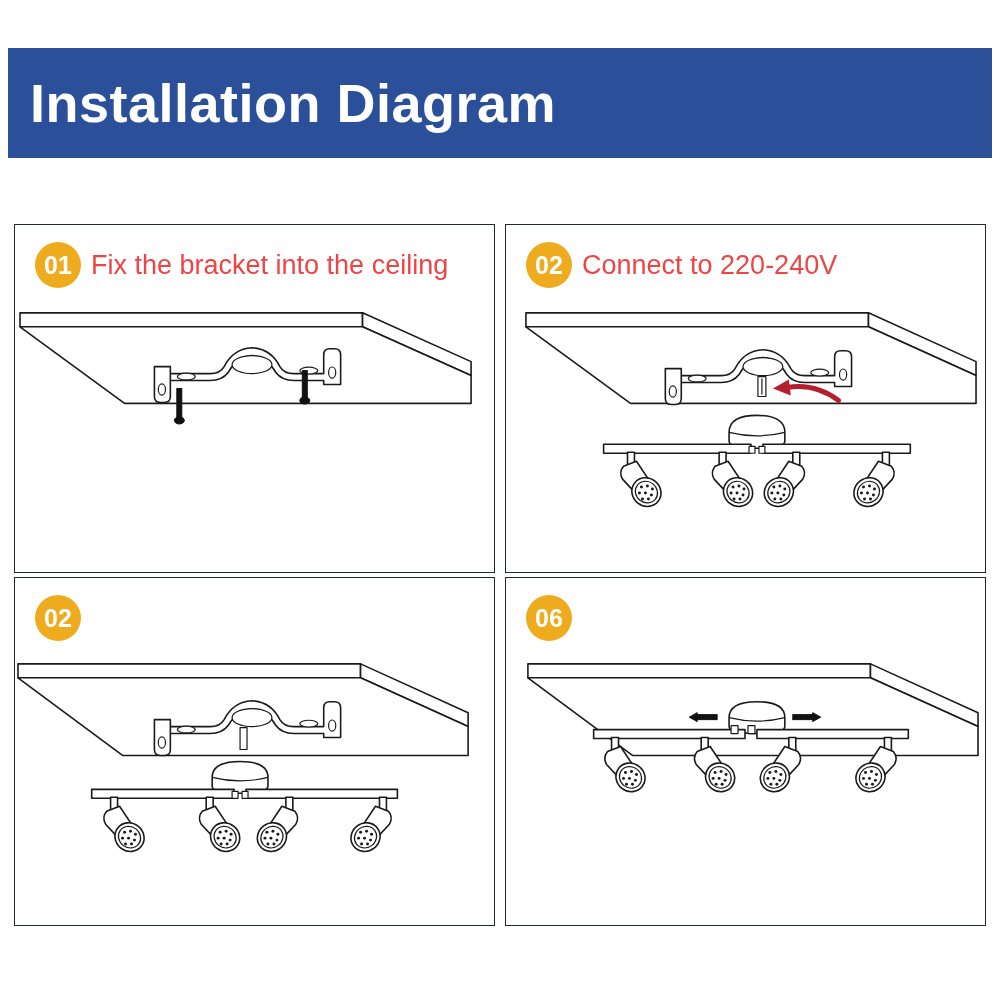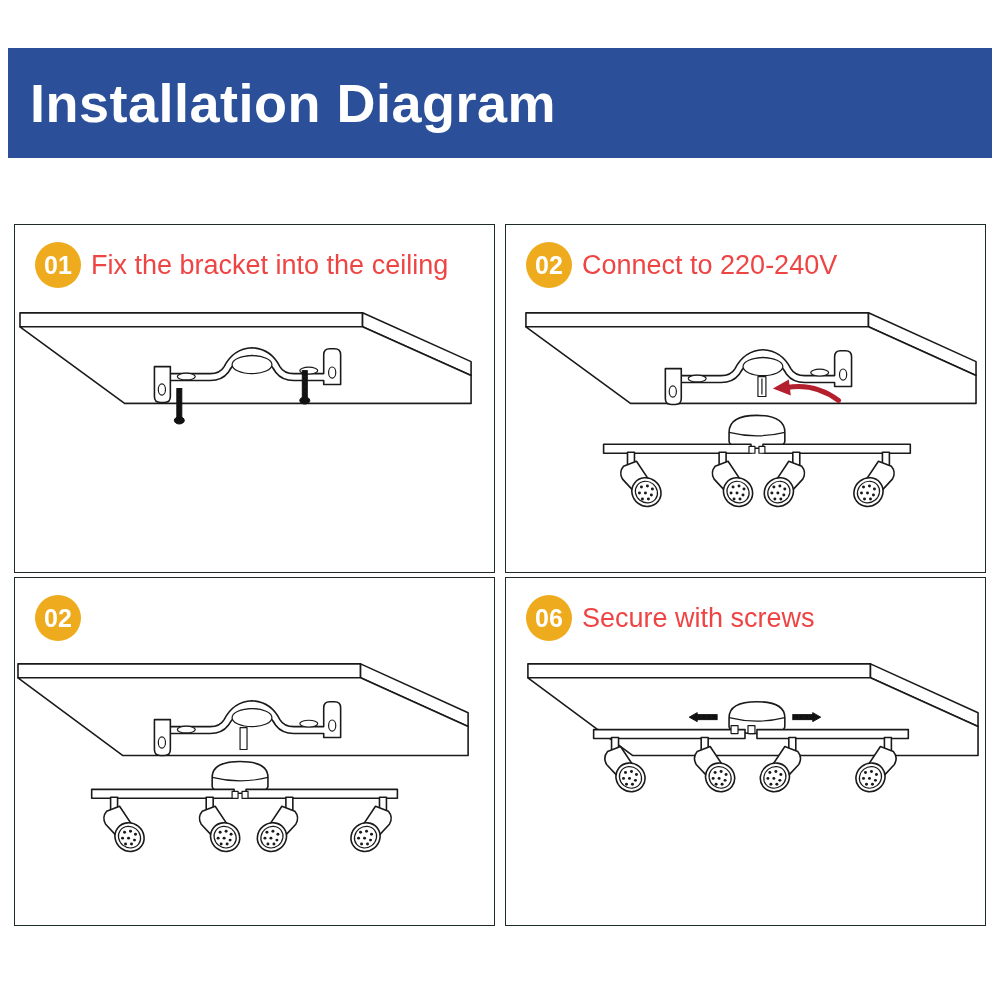--- a/index.html
+++ b/index.html
@@ -387,21 +387,20 @@
           </g>
         </g>
       </svg>
     </div>
 
     <div class="panel">
       <div class="step-head">
         <div class="badge">
           <span class="badge-num">06</span>
         </div>
-        <div class="step-text">Secure with screws</div>
       </div>
 
       <svg class="illus" viewBox="0 0 481 300">
         <g>
           <path class="fill-w" d="M22 34 L366 34 L366 48 L22 48 Z"></path>
           <path class="fill-w" d="M366 34 L474 83 L474 97 L366 48 Z"></path>
           <path class="fill-w" d="M22 48 L127 126 L474 126 L474 97 L366 48 Z"></path>
           <path class="ln-thin" d="M127 126 L474 126"></path>
         </g>
 

